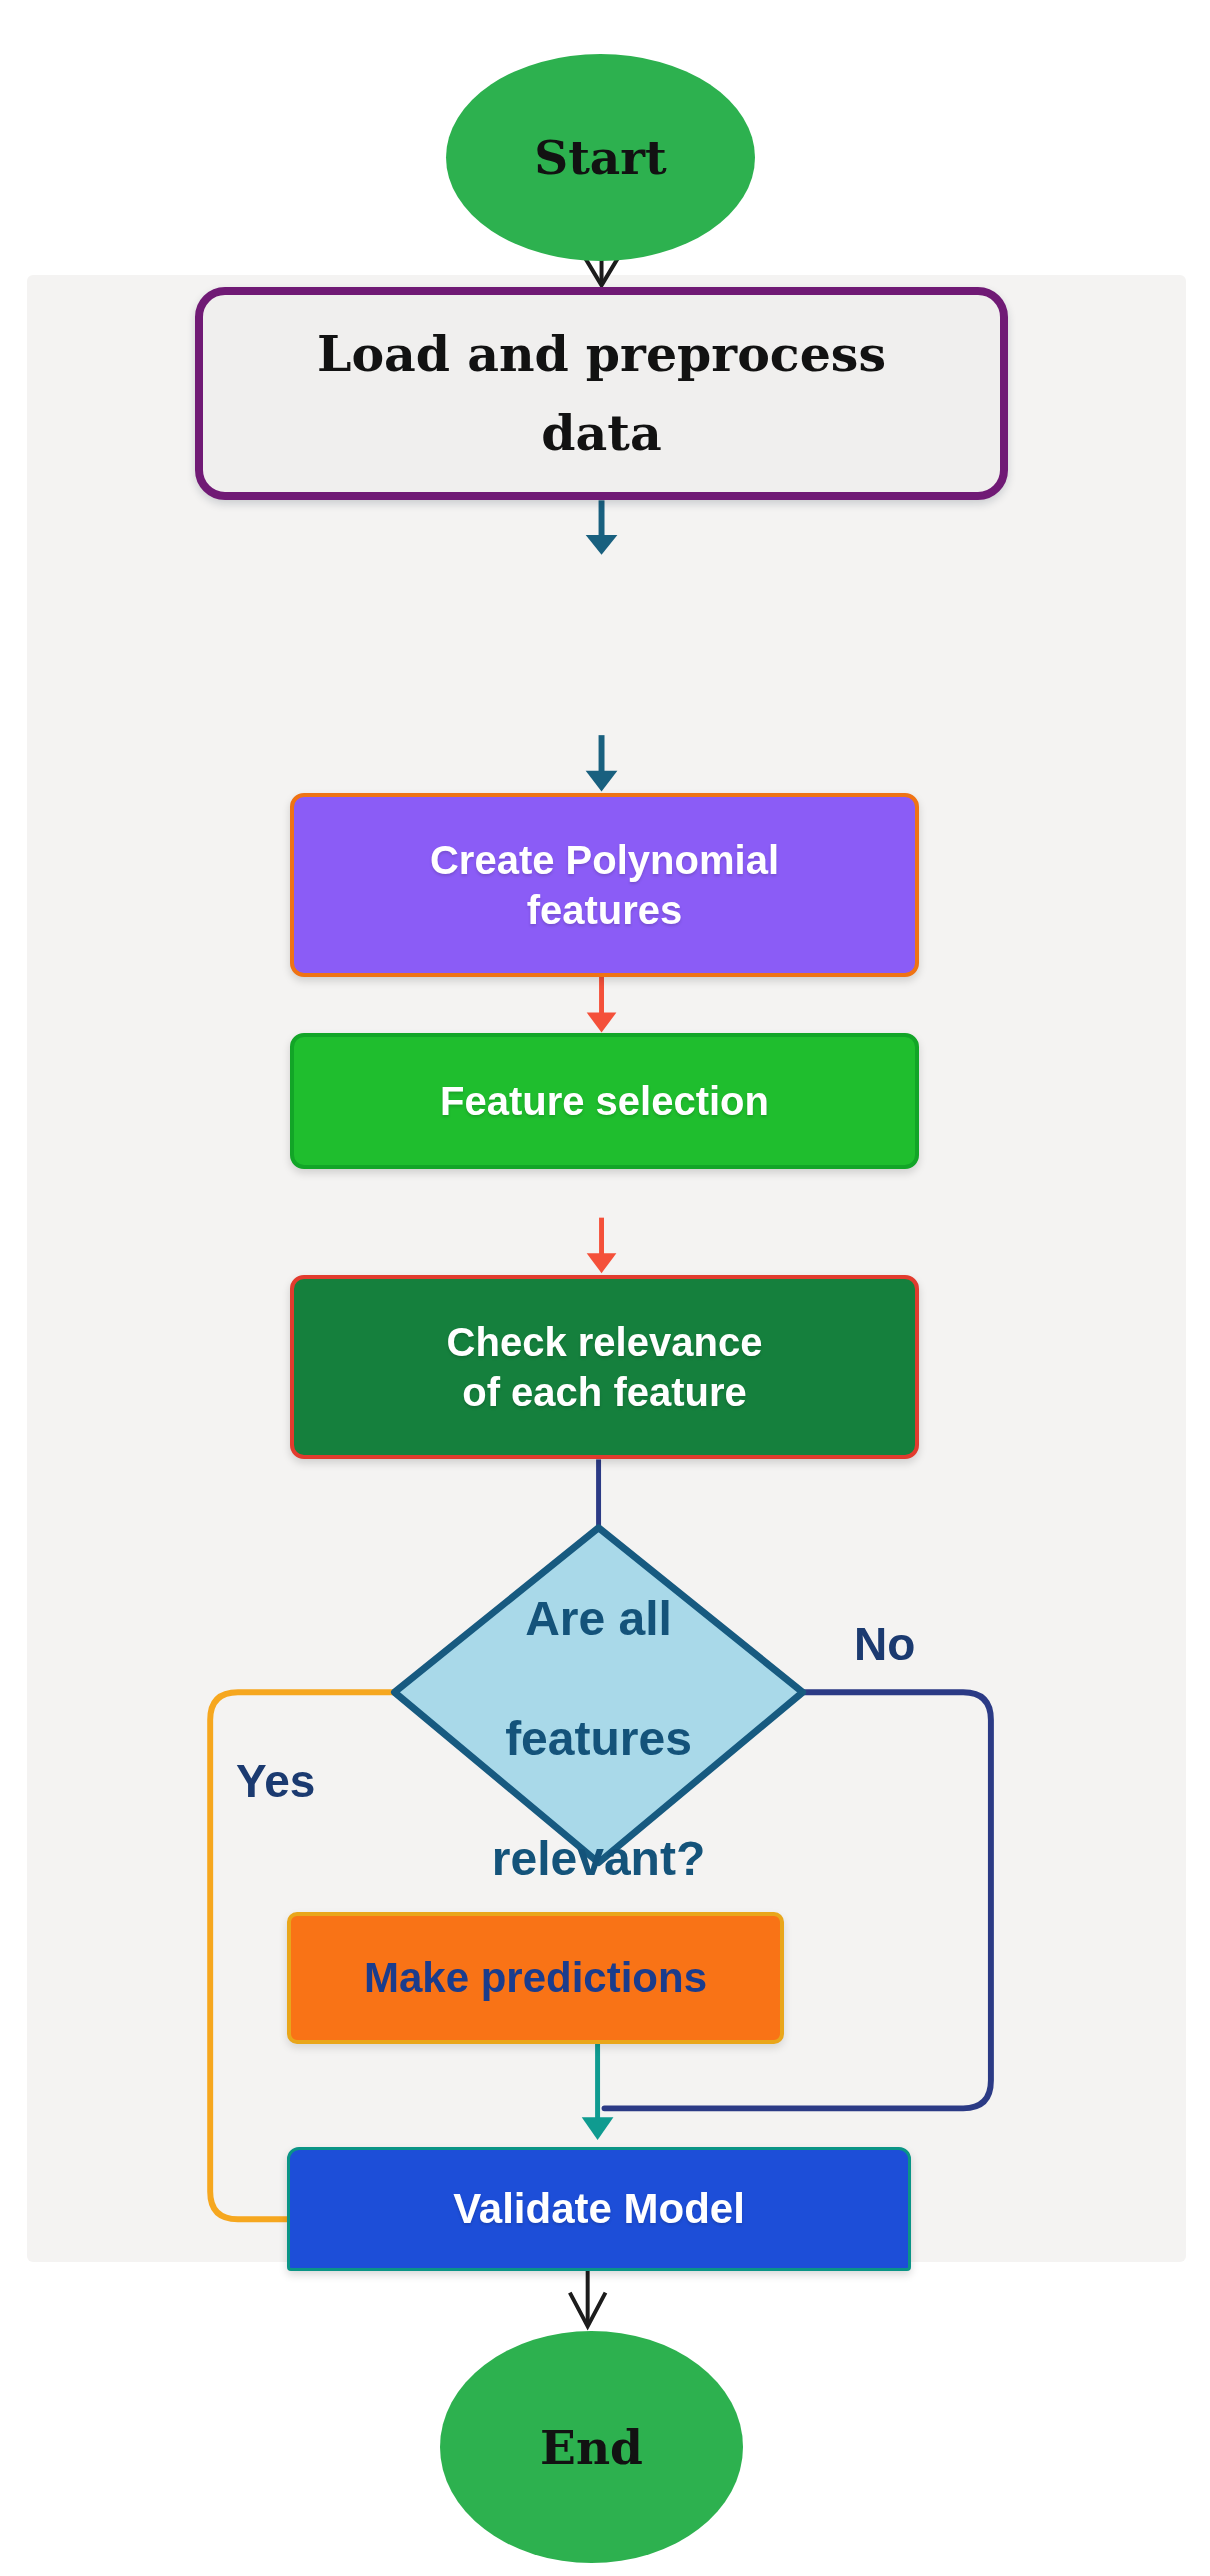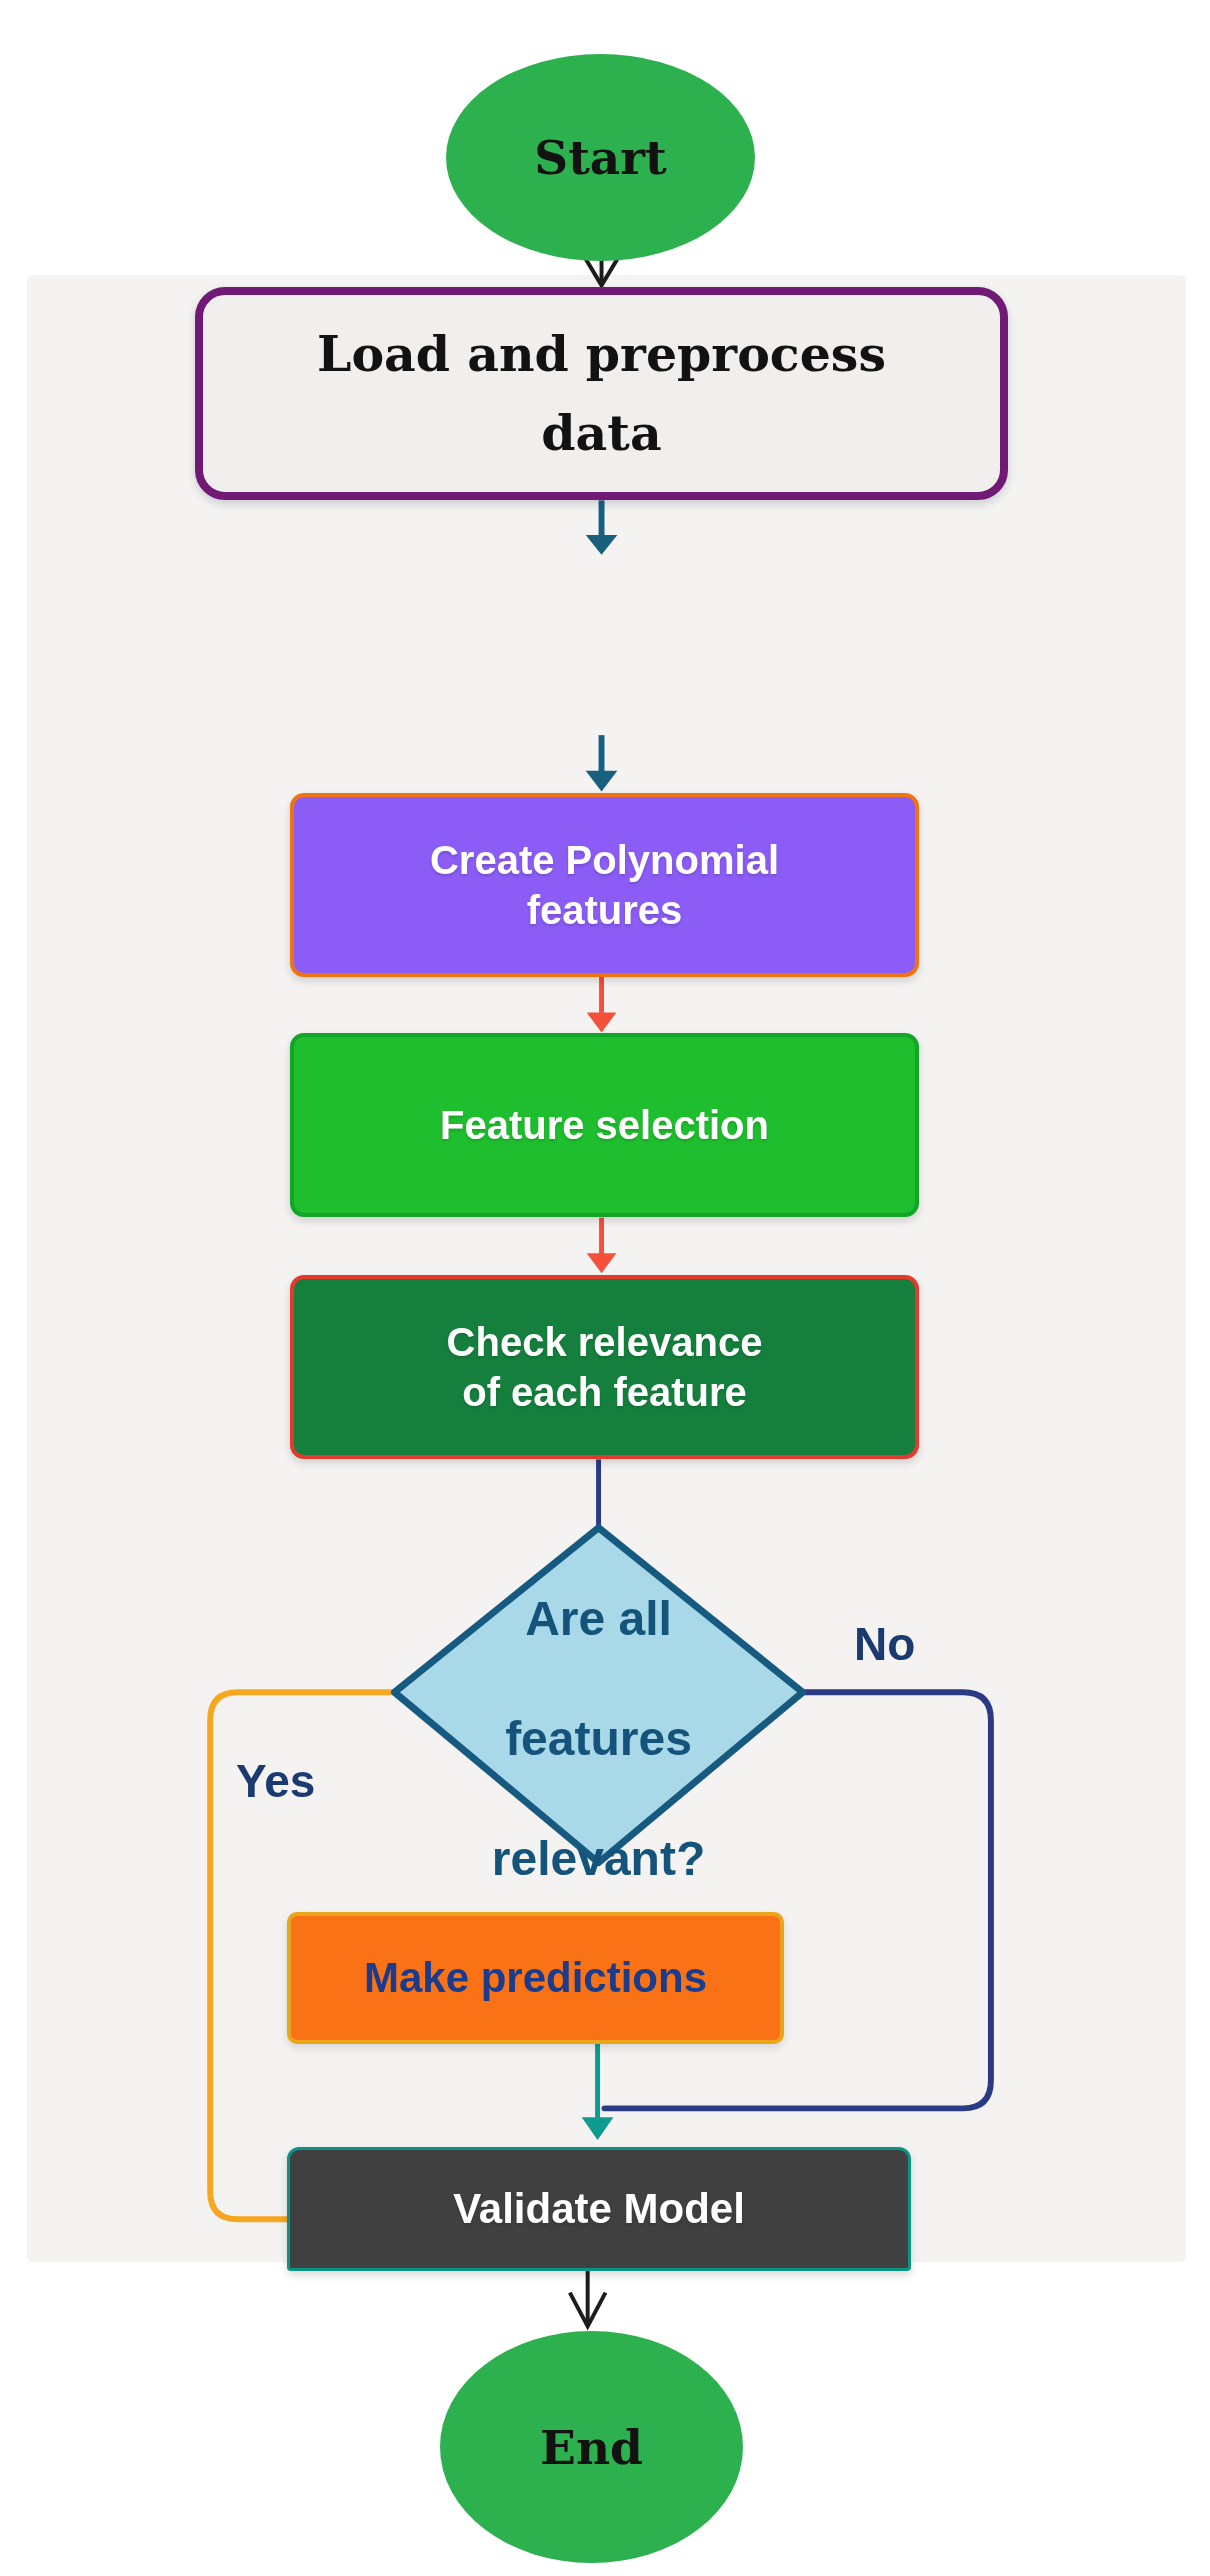--- a/index.html
+++ b/index.html
@@ -21,27 +21,27 @@
           border:8px solid #701a75;border-radius:30px;
           font-family:"DejaVu Serif","Liberation Serif",serif;font-weight:700;
           color:#121212;font-size:49px;line-height:1.6;
           box-shadow:0 4px 8px rgba(20,40,60,.18);}
 
   .pbox{left:290px;width:629px;border-radius:14px;font-weight:700;font-size:40px;
         color:#ffffff;line-height:1.25;text-shadow:0 2px 3px rgba(0,0,0,.15);
         box-shadow:0 4px 8px rgba(0,0,0,.15);}
   .n-split{top:552px;height:183px;background:#8a5ab3;border:4px solid #45386e;}
   .n-create{top:793px;height:184px;background:#8b5cf6;border:4px solid #ef7314;}
-  .n-select{top:1033px;height:184px;background:#1fbe2e;border:4px solid #12a527;}
+  .n-select{top:1033px;height:136px;background:#1fbe2e;border:4px solid #12a527;}
   .n-check{top:1275px;height:184px;background:#15803d;border:4px solid #e23b2e;}
 
   .n-predict{left:287px;top:1912px;width:497px;height:132px;background:#f97316;
              border:4px solid #e9a61b;border-radius:10px;font-weight:700;font-size:42px;
              color:#1b3c8c;text-shadow:none;box-shadow:0 4px 8px rgba(0,0,0,.12);}
-  .n-validate{left:287px;top:2147px;width:624px;height:124px;background:#404040;
+  .n-validate{left:287px;top:2147px;width:624px;height:124px;background:#1d4ed8;
               border:3px solid #0a9486;border-radius:12px 12px 4px 4px;font-weight:700;
               font-size:42px;color:#ffffff;text-shadow:0 2px 3px rgba(0,0,0,.15);}
 
   .decision-text{position:absolute;left:450px;top:1581px;width:297px;
                  display:flex;flex-direction:column;align-items:center;text-align:center;
                  font-weight:700;font-size:48px;line-height:1.58;color:#14537a;gap:44px;}
   .branch-label{position:absolute;font-weight:700;font-size:46px;color:#1b3a70;}
   .lbl-yes{left:236px;top:1754px;}
   .lbl-no{left:854px;top:1617px;}
   .ln{display:block;}

